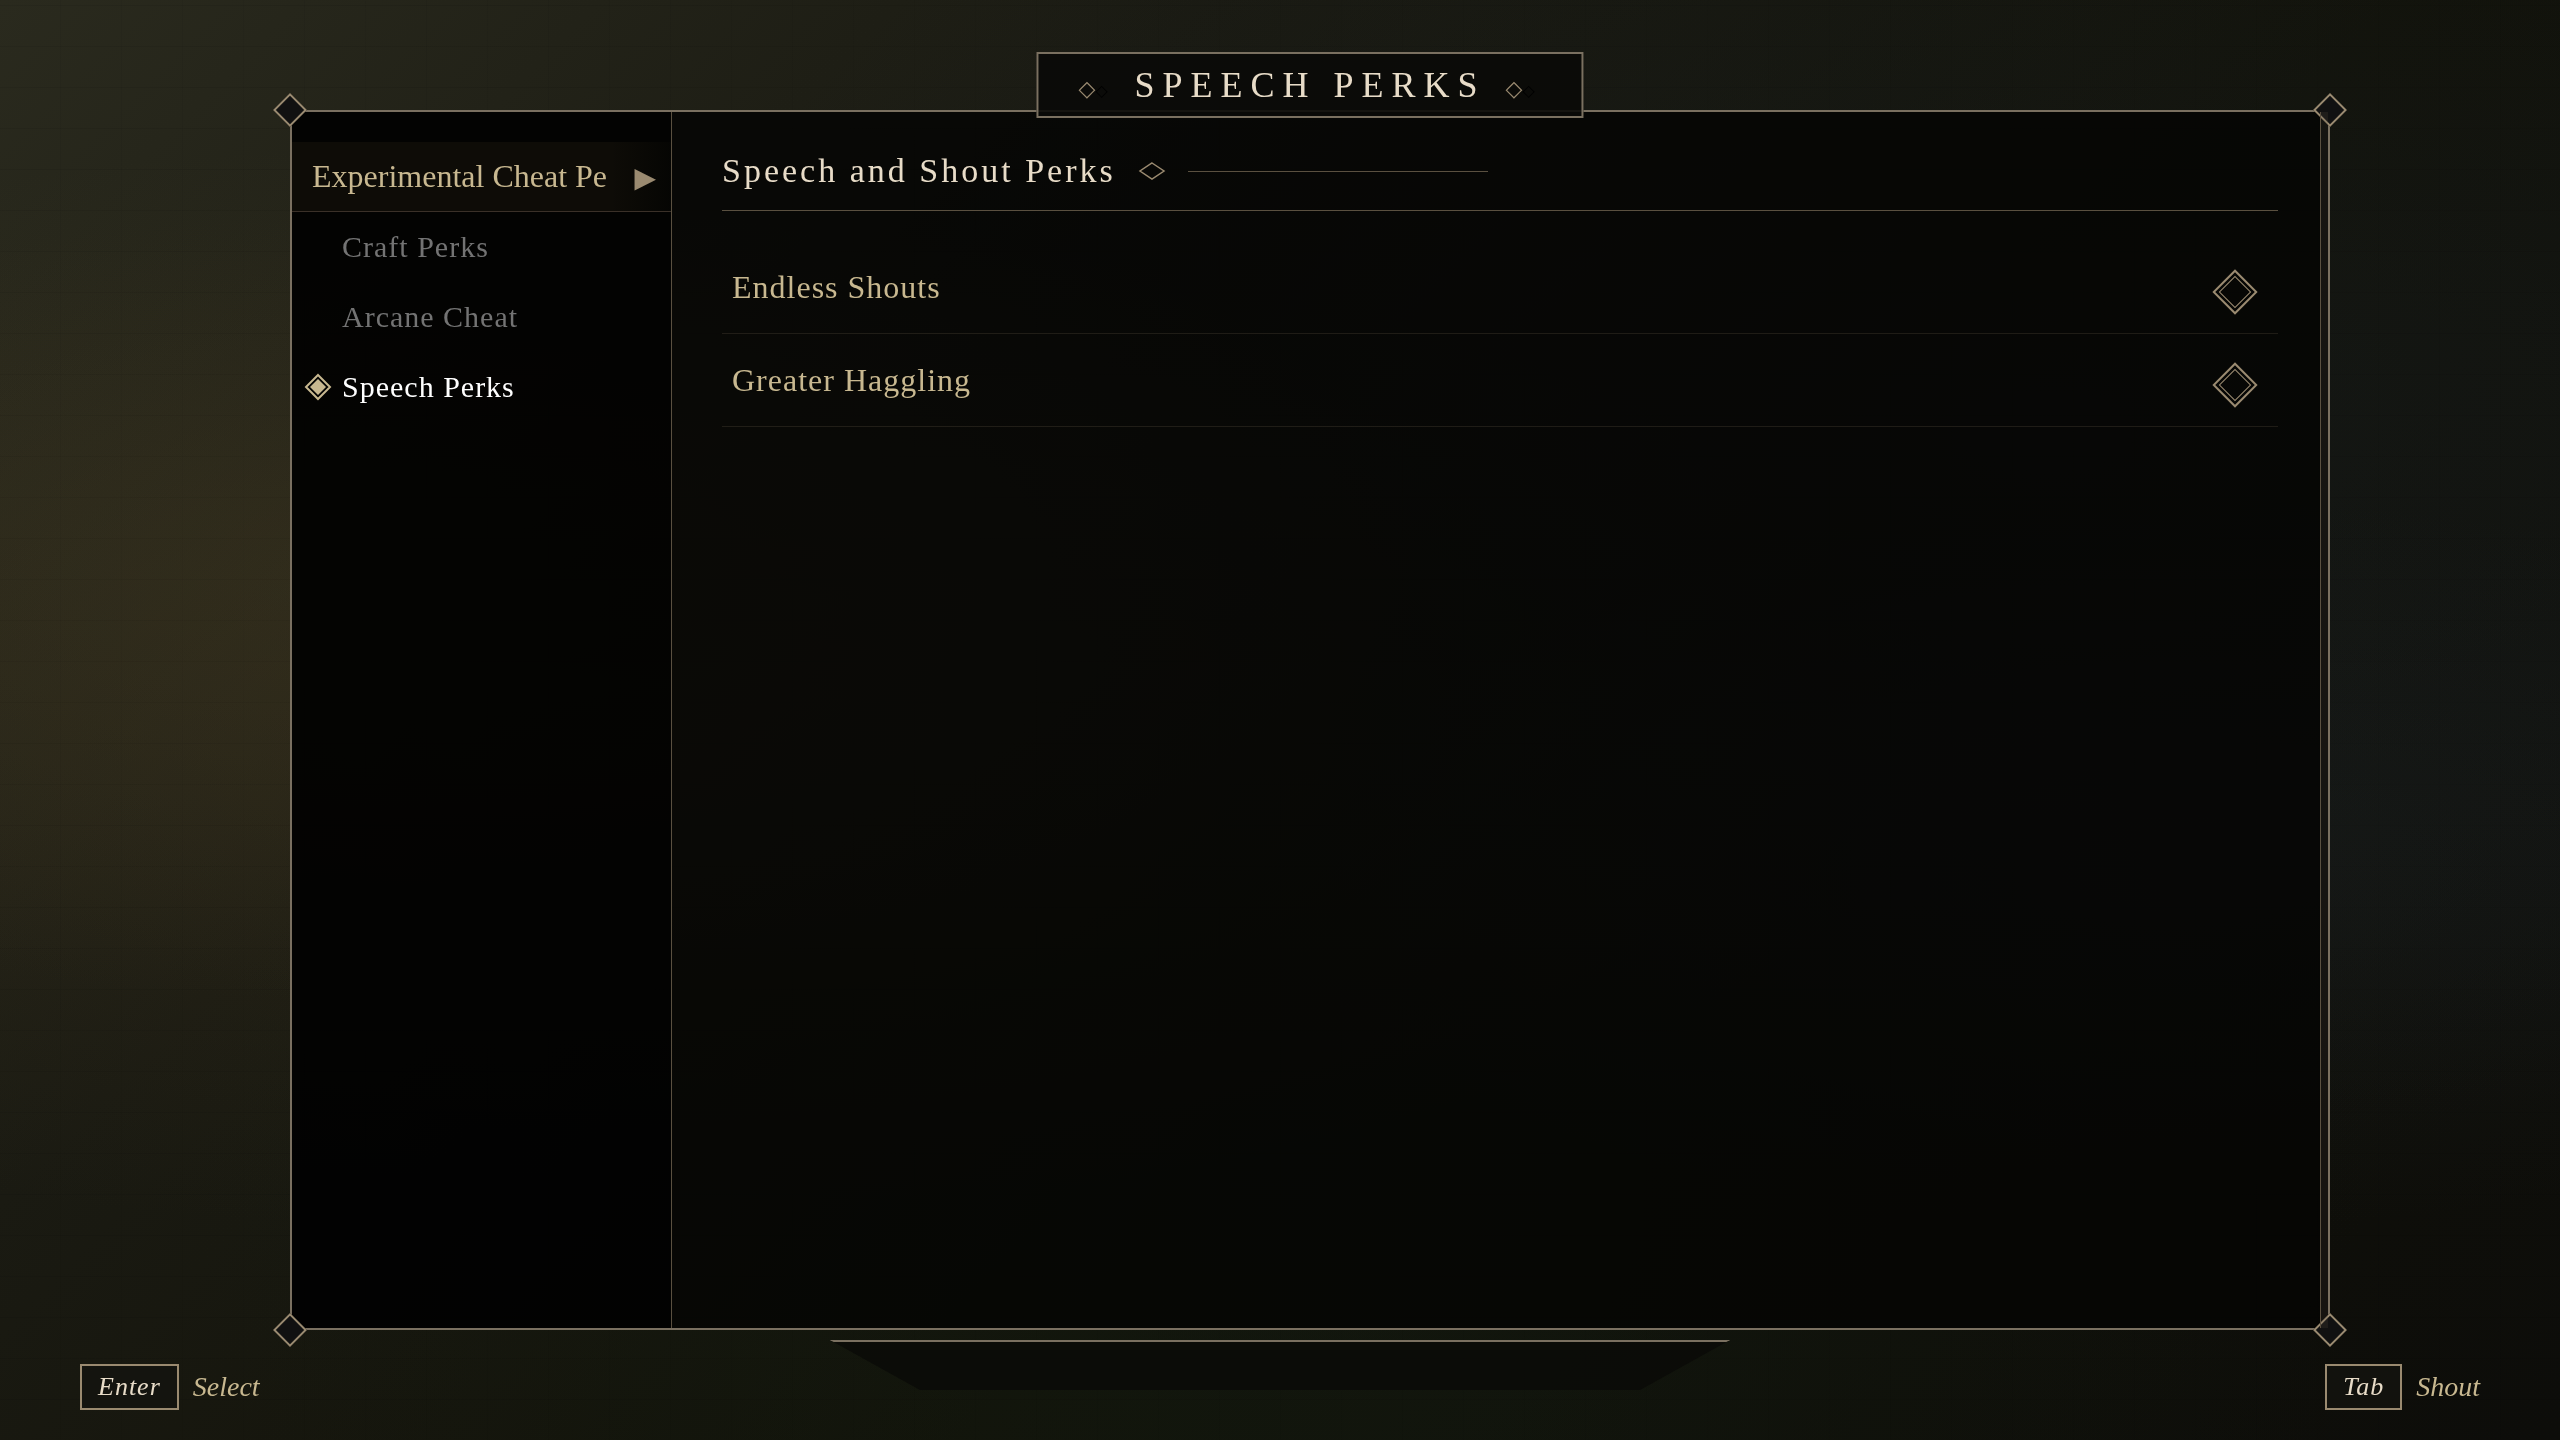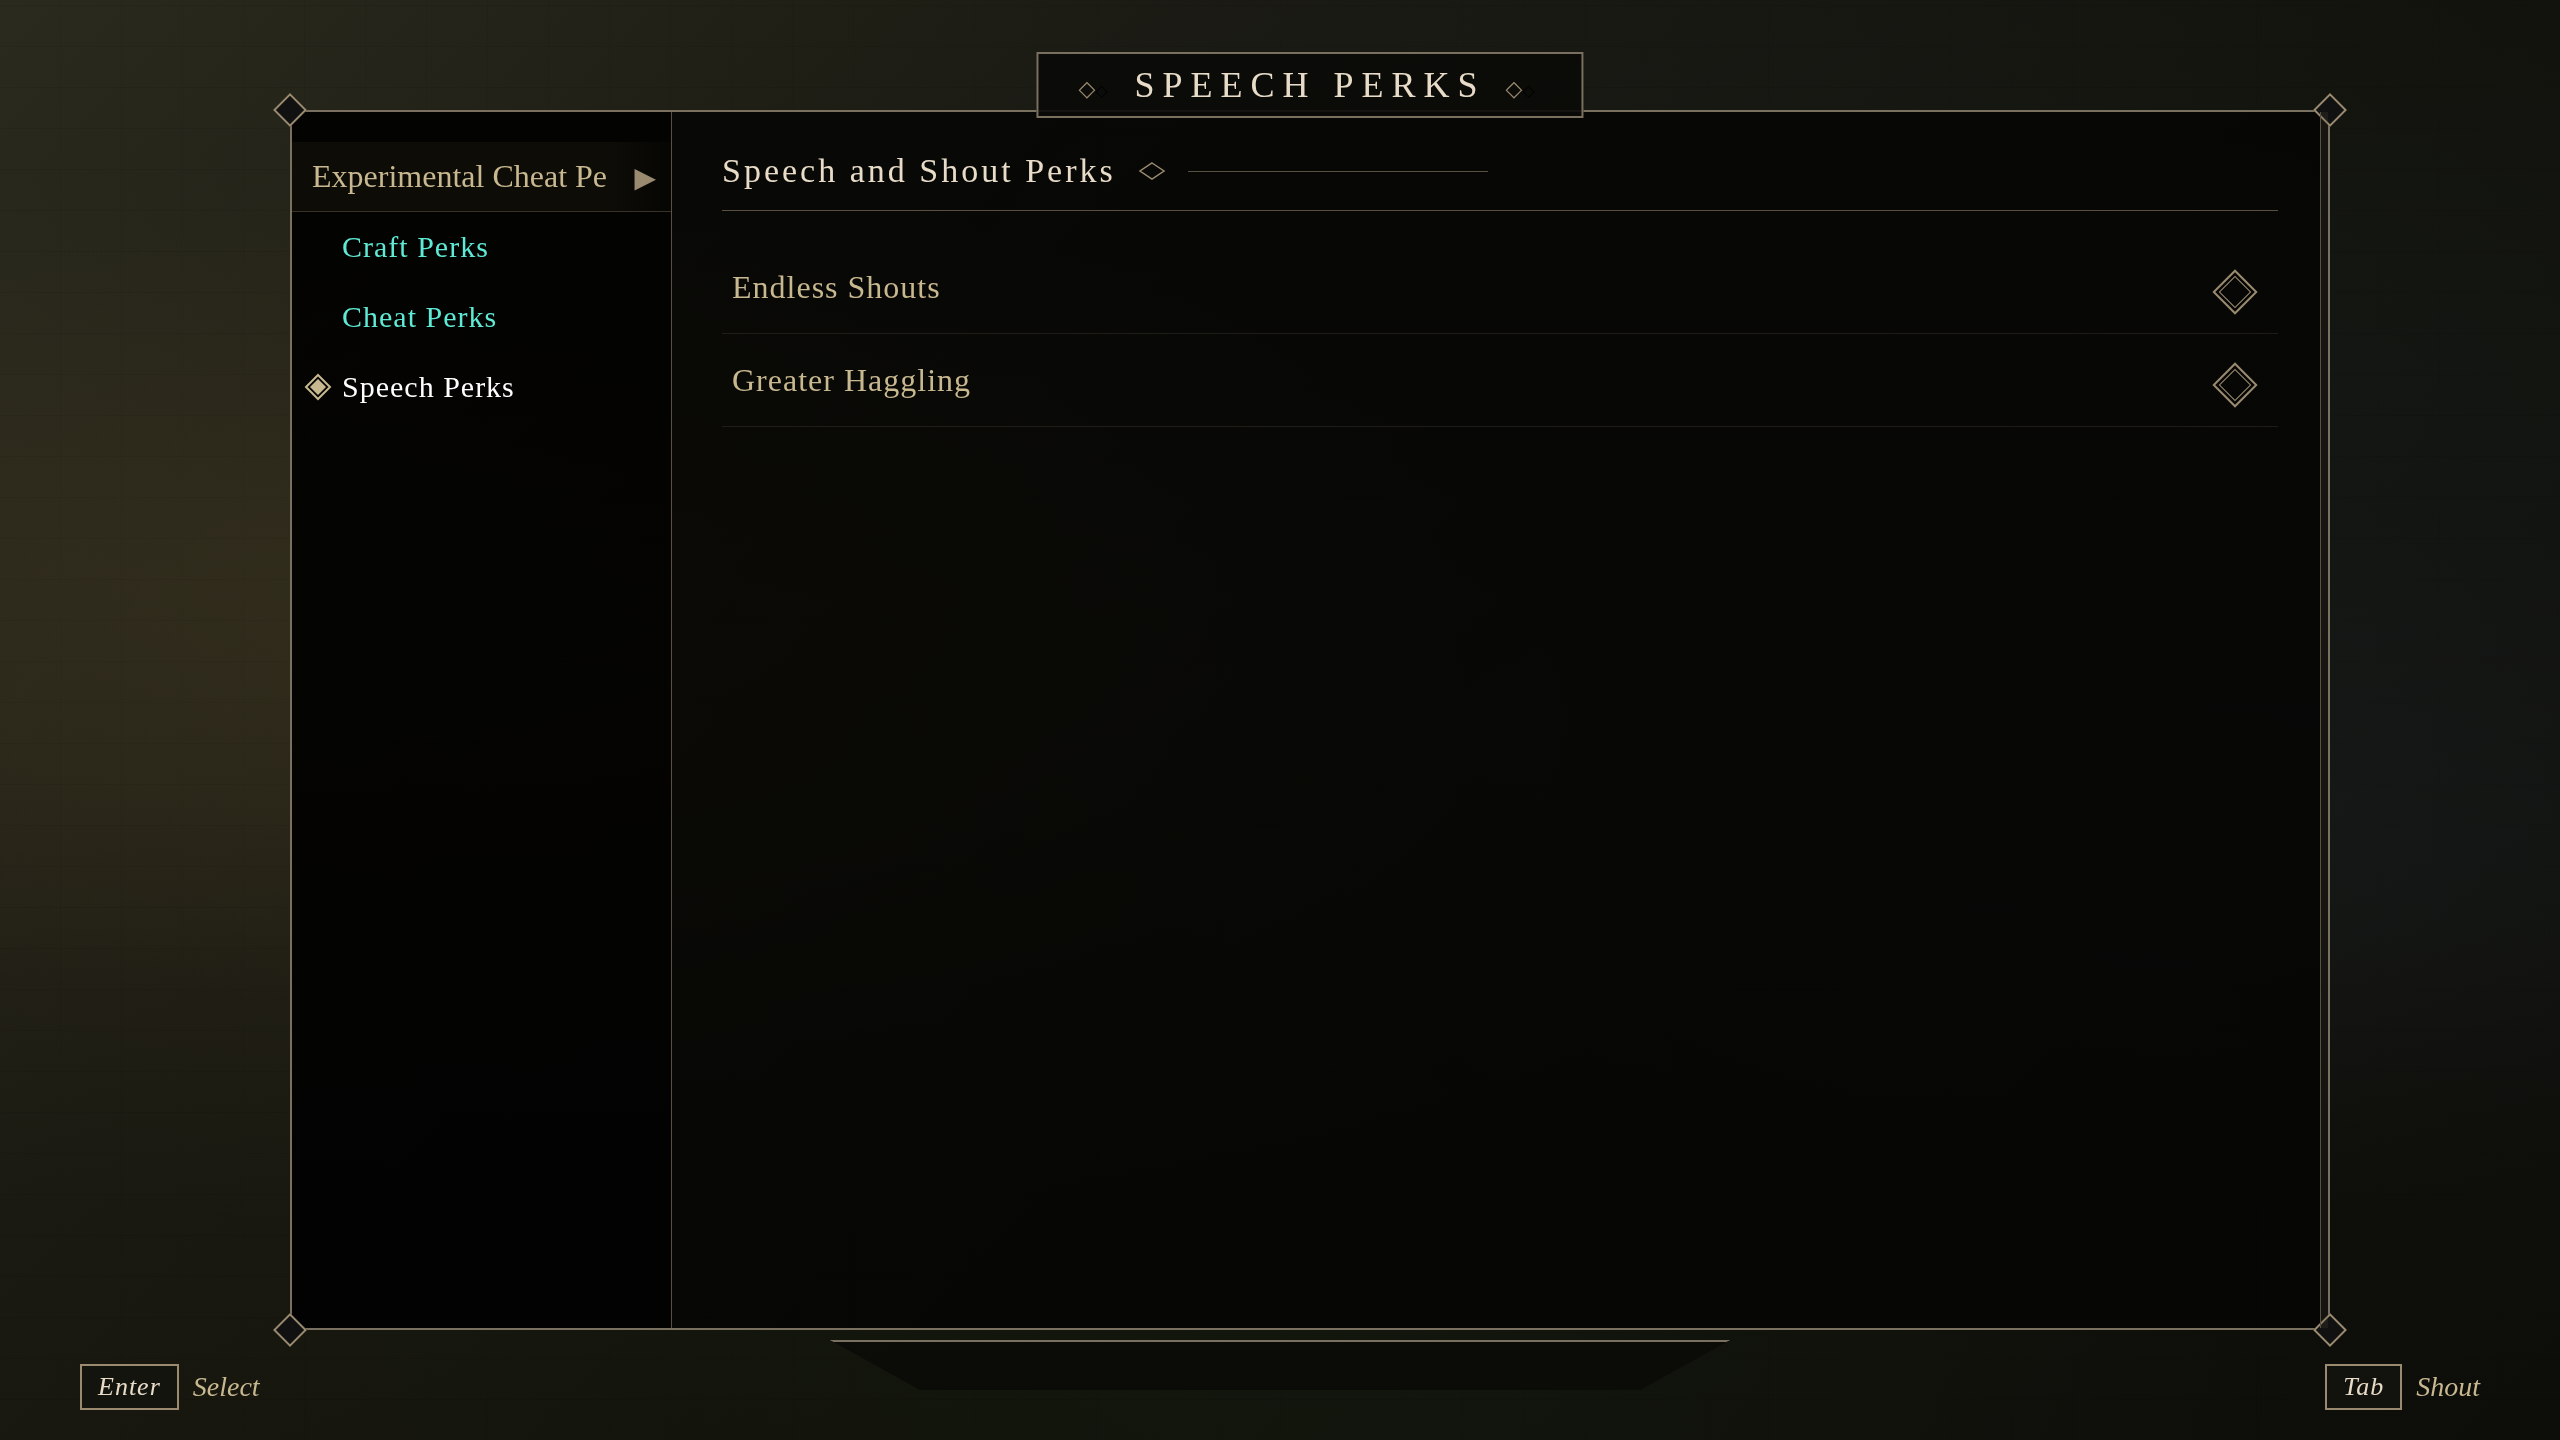--- a/index.html
+++ b/index.html
@@ -162,21 +162,21 @@
       right: 15px;
       top: 50%;
       transform: translateY(-50%);
       color: #9a8a70;
       font-size: 28px;
       z-index: 2;
     }
 
     .sidebar-item {
       padding: 18px 30px 18px 50px;
-      color: #5eead4;
+      color: #737373;
       font-size: 30px;
       cursor: pointer;
       position: relative;
       letter-spacing: 1px;
     }
 
     .sidebar-item.active {
       color: #ffffff;
     }
 
@@ -343,21 +343,21 @@
         <span class="sidebar-arrow">▶</span>
       </div>
 
       <div class="sidebar-item">
         
         <span>Craft Perks</span>
       </div>
 
       <div class="sidebar-item">
         
-        <span>Cheat Perks</span>
+        <span>Arcane Cheat</span>
       </div>
 
       <div class="sidebar-item active">
         <span class="active-icon" style="display:flex;">
           <svg width="28" height="28" viewBox="0 0 28 28">
             <polygon points="14,2 26,14 14,26 2,14" fill="none" stroke="#c8b890" stroke-width="2"></polygon>
             <polygon points="14,6 22,14 14,22 6,14" fill="#c8b890" stroke="none"></polygon>
           </svg>
         </span>
         <span>Speech Perks</span>

